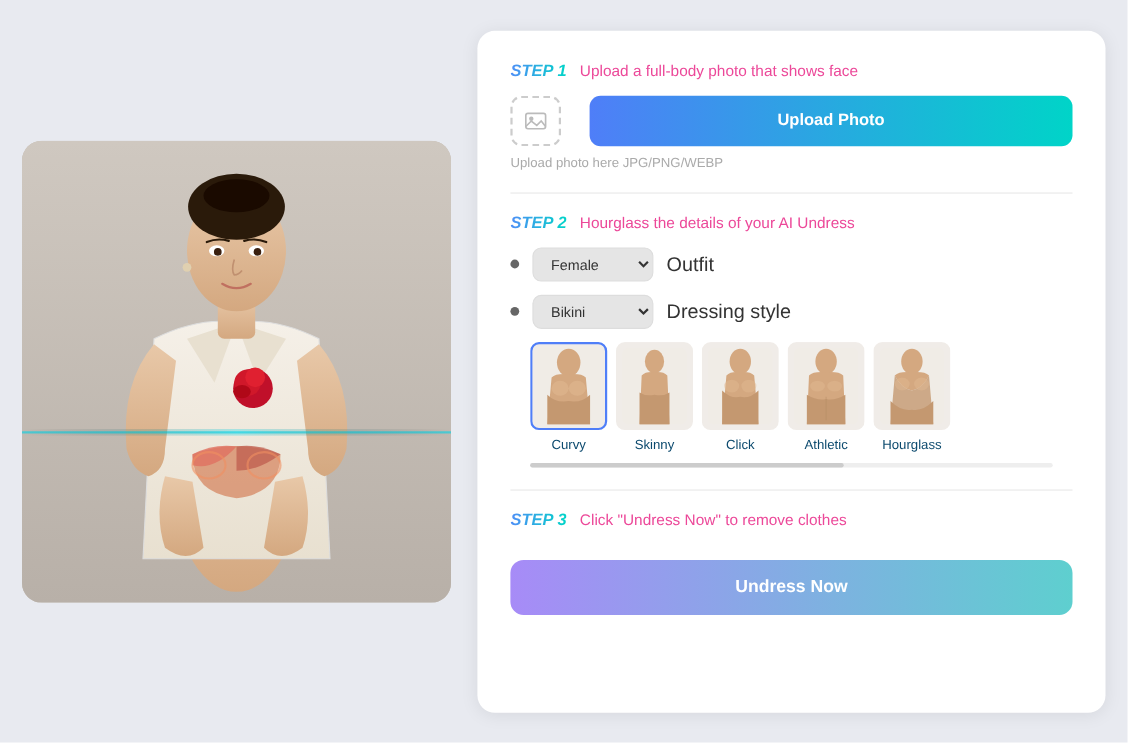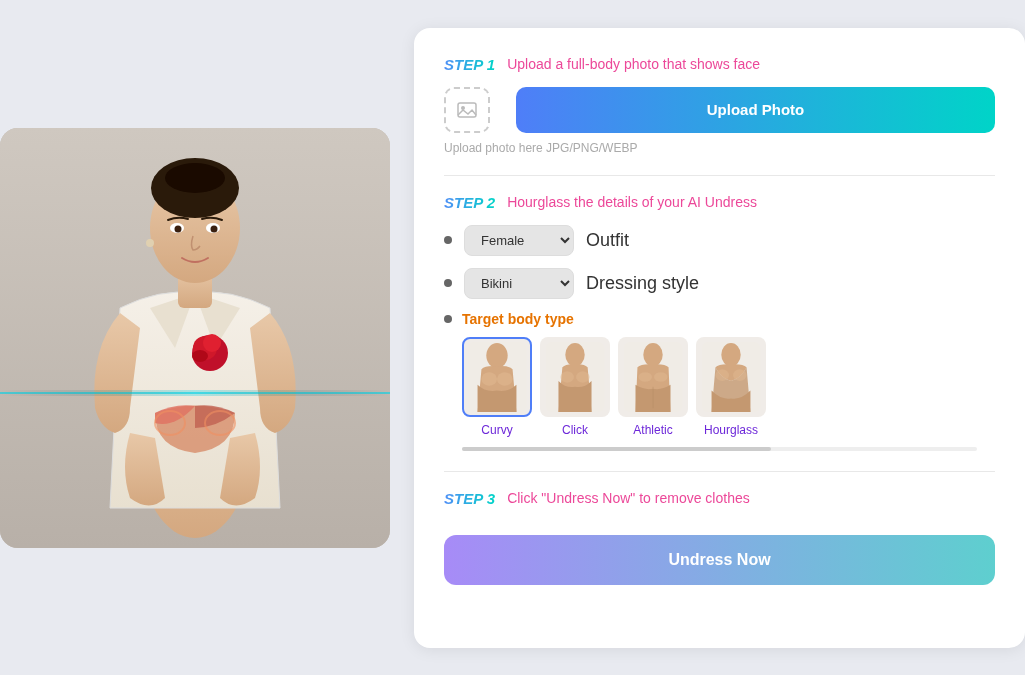--- a/index.html
+++ b/index.html
@@ -10,20 +10,21 @@
       align-items: center;
       justify-content: center;
       min-height: 100vh;
       width: 1025px;
       height: 675px;
       overflow: hidden;
     }
     .main-container {
       display: flex;
       gap: 24px;
+      padding: 20px;
       width: 1025px;
       height: 675px;
       align-items: center;
     }
     
     .photo-panel {
       width: 390px;
       height: 420px;
       background: #d8d8d8;
       border-radius: 18px;
@@ -186,21 +187,21 @@
       align-items: center;
       justify-content: center;
       overflow: hidden;
       position: relative;
     }
     .body-type-img.selected {
       border-color: #4f7ef8;
     }
     .body-type-name {
       font-size: 12px;
-      color: #6d28d9;
+      color: #0c4a6e;
     }
     
     .scroll-indicator {
       margin: 10px 18px 0;
       height: 4px;
       background: #eee;
       border-radius: 2px;
       position: relative;
     }
     .scroll-thumb {
@@ -359,41 +360,48 @@
       <div class="config-row">
         <div class="bullet"></div>
         <select class="config-select">
           <option>Bikini</option>
           <option>Lingerie</option>
           <option>Nude</option>
         </select>
         <span class="config-label">Dressing style</span>
       </div>
 
-      <div class="body-type-label">
-        <div class="bullet"></div>
-        <span class="body-type-text">Target body type</span>
-      </div>
 
       <div class="body-types-grid">
 
         <div class="body-type-item">
           <div class="body-type-img selected">
             <svg class="figure-svg" viewBox="0 0 60 72" xmlns="http://www.w3.org/2000/svg">
               <rect width="60" height="72" fill="#f0ece6" rx="6"></rect>
               <ellipse cx="30" cy="14" rx="11" ry="13" fill="#d4a880"></ellipse>
               <path d="M14,28 Q18,24 30,25 Q42,24 46,28 L50,72 L10,72 Z" fill="#d4a880"></path>
               <path d="M10,44 Q18,52 30,50 Q42,52 50,44 L50,72 L10,72 Z" fill="#c49870"></path>
               <ellipse cx="22" cy="38" rx="8" ry="7" fill="#e0b890" opacity="0.6"></ellipse>
               <ellipse cx="38" cy="38" rx="8" ry="7" fill="#e0b890" opacity="0.6"></ellipse>
             </svg>
           </div>
           <span class="body-type-name">Curvy</span>
         </div>
 
+        <div class="body-type-item">
+          <div class="body-type-img">
+            <svg class="figure-svg" viewBox="0 0 60 72" xmlns="http://www.w3.org/2000/svg">
+              <rect width="60" height="72" fill="#f0ece6" rx="6"></rect>
+              <ellipse cx="30" cy="13" rx="9" ry="11" fill="#d4a880"></ellipse>
+              <path d="M18,26 Q22,22 30,23 Q38,22 42,26 L44,72 L16,72 Z" fill="#d4a880"></path>
+              <path d="M16,42 Q22,46 30,44 Q38,46 44,42 L44,72 L16,72 Z" fill="#c49870"></path>
+            </svg>
+          </div>
+          <span class="body-type-name">Skinny</span>
+        </div>
 
         <div class="body-type-item">
           <div class="body-type-img">
             <svg class="figure-svg" viewBox="0 0 60 72" xmlns="http://www.w3.org/2000/svg">
               <rect width="60" height="72" fill="#f0ece6" rx="6"></rect>
               <ellipse cx="30" cy="13" rx="10" ry="12" fill="#d4a880"></ellipse>
               <path d="M17,26 Q21,22 30,23 Q39,22 43,26 L47,72 L13,72 Z" fill="#d4a880"></path>
               <path d="M13,40 Q21,48 30,46 Q39,48 47,40 L47,72 L13,72 Z" fill="#c49870"></path>
               <ellipse cx="22" cy="36" rx="7" ry="6" fill="#e0b890" opacity="0.5"></ellipse>
               <ellipse cx="38" cy="36" rx="7" ry="6" fill="#e0b890" opacity="0.5"></ellipse>

